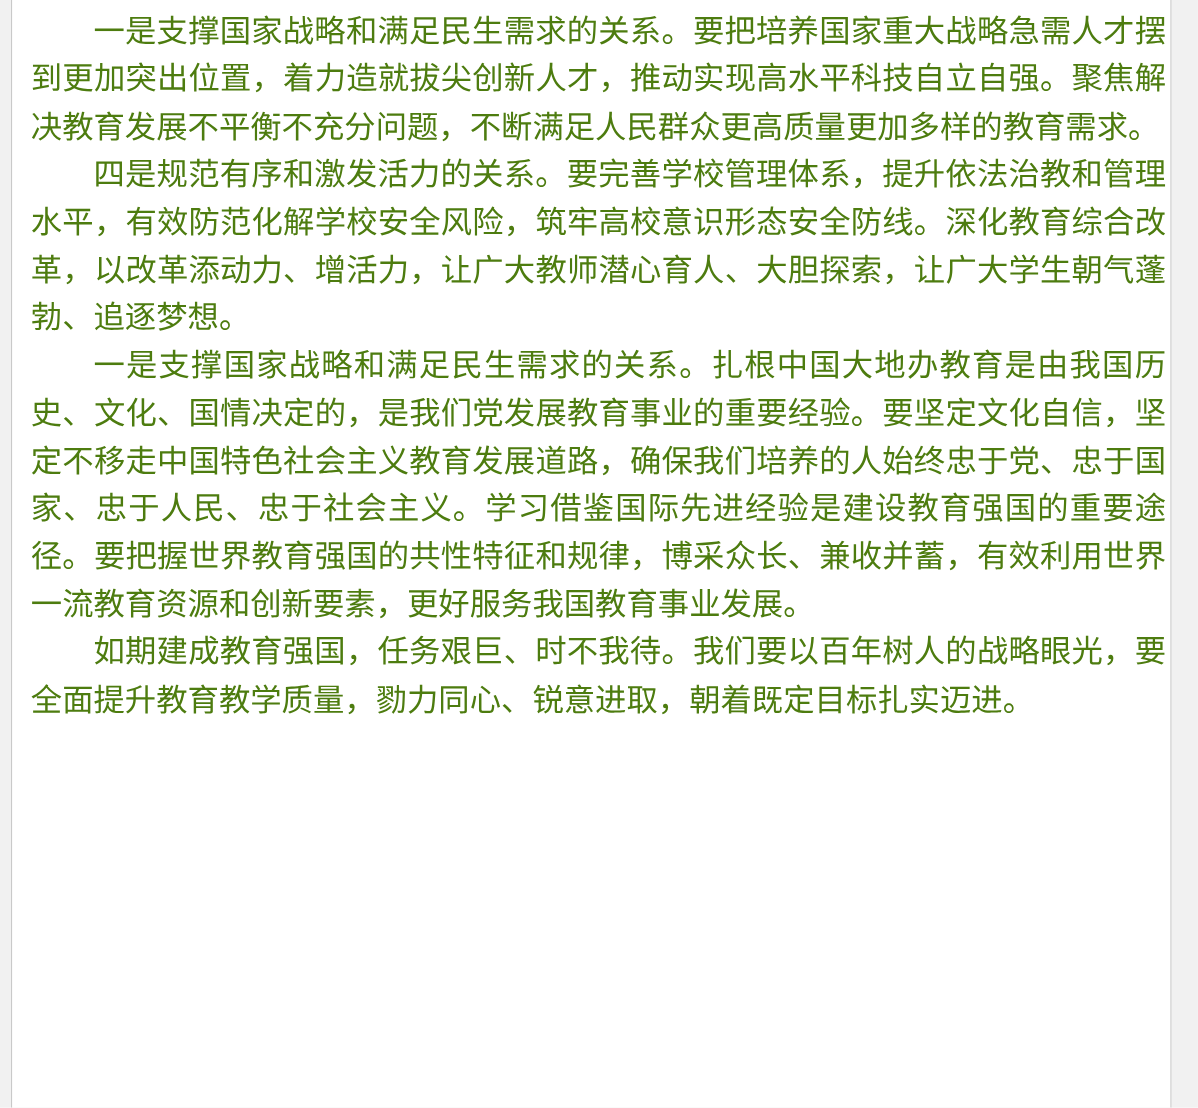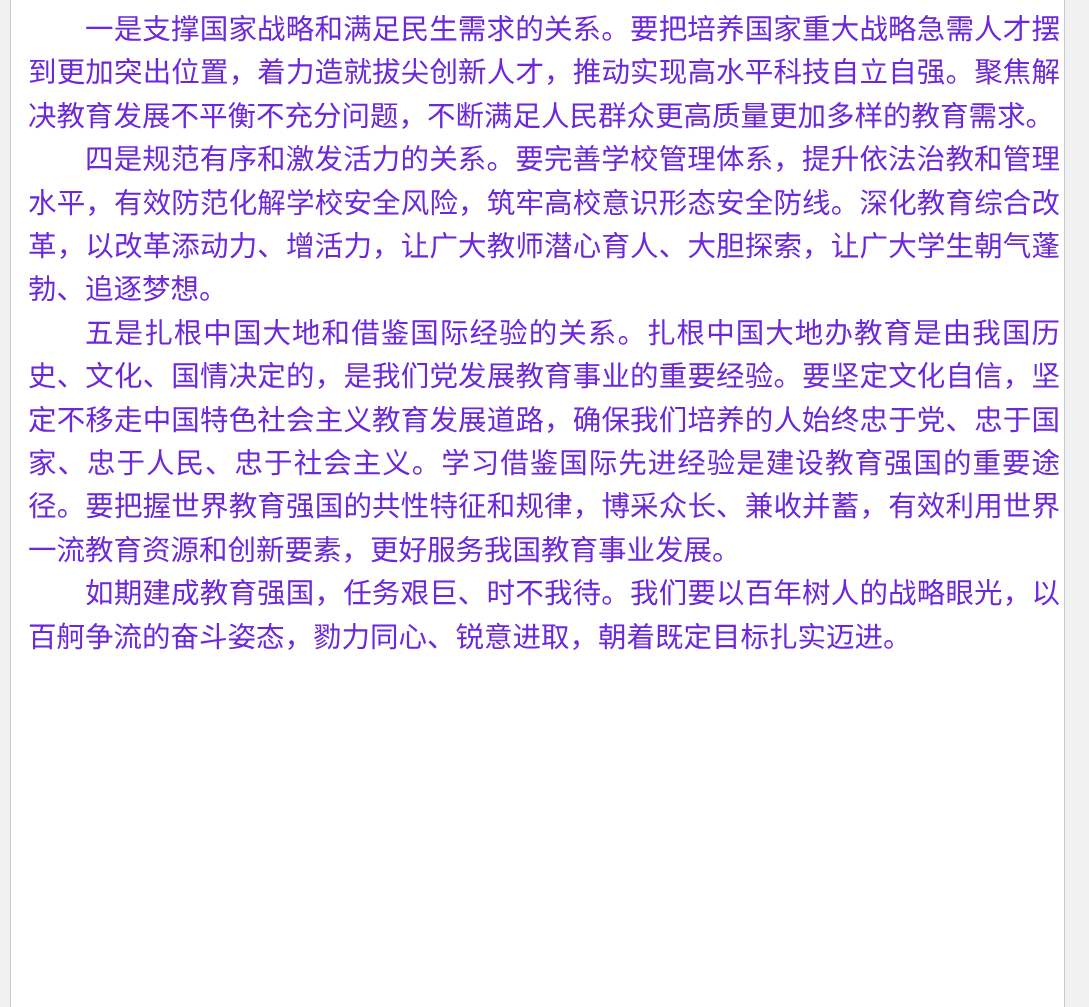--- a/index.html
+++ b/index.html
@@ -21,30 +21,30 @@
     background: #ffffff;
     border-left: 1px solid #c9c9c9;
     border-right: 1px solid #c9c9c9;
     padding: 8px 4px 40px 17px;
   }
   .article p {
     margin: 0;
     padding: 0;
     font-size: 28.5px;
     line-height: 43.4px;
-    color: #6d28d9;
+    color: #4d7c0f;
     text-align: justify;
     text-indent: 2em;
     letter-spacing: 0;
     font-family: "Liberation Sans", sans-serif;
   }
 </style>
 </head>
 <body>
 
 <div class="page">
   <div class="article">
     <p>一是支撑国家战略和满足民生需求的关系。要把培养国家重大战略急需人才摆到更加突出位置，着力造就拔尖创新人才，推动实现高水平科技自立自强。聚焦解决教育发展不平衡不充分问题，不断满足人民群众更高质量更加多样的教育需求。</p>
     <p>四是规范有序和激发活力的关系。要完善学校管理体系，提升依法治教和管理水平，有效防范化解学校安全风险，筑牢高校意识形态安全防线。深化教育综合改革，以改革添动力、增活力，让广大教师潜心育人、大胆探索，让广大学生朝气蓬勃、追逐梦想。</p>
-    <p>五是扎根中国大地和借鉴国际经验的关系。扎根中国大地办教育是由我国历史、文化、国情决定的，是我们党发展教育事业的重要经验。要坚定文化自信，坚定不移走中国特色社会主义教育发展道路，确保我们培养的人始终忠于党、忠于国家、忠于人民、忠于社会主义。学习借鉴国际先进经验是建设教育强国的重要途径。要把握世界教育强国的共性特征和规律，博采众长、兼收并蓄，有效利用世界一流教育资源和创新要素，更好服务我国教育事业发展。</p>
-    <p>如期建成教育强国，任务艰巨、时不我待。我们要以百年树人的战略眼光，以百舸争流的奋斗姿态，勠力同心、锐意进取，朝着既定目标扎实迈进。</p>
+    <p>一是支撑国家战略和满足民生需求的关系。扎根中国大地办教育是由我国历史、文化、国情决定的，是我们党发展教育事业的重要经验。要坚定文化自信，坚定不移走中国特色社会主义教育发展道路，确保我们培养的人始终忠于党、忠于国家、忠于人民、忠于社会主义。学习借鉴国际先进经验是建设教育强国的重要途径。要把握世界教育强国的共性特征和规律，博采众长、兼收并蓄，有效利用世界一流教育资源和创新要素，更好服务我国教育事业发展。</p>
+    <p>如期建成教育强国，任务艰巨、时不我待。我们要以百年树人的战略眼光，要全面提升教育教学质量，勠力同心、锐意进取，朝着既定目标扎实迈进。</p>
   </div>
 </div>
 
 </body></html>

